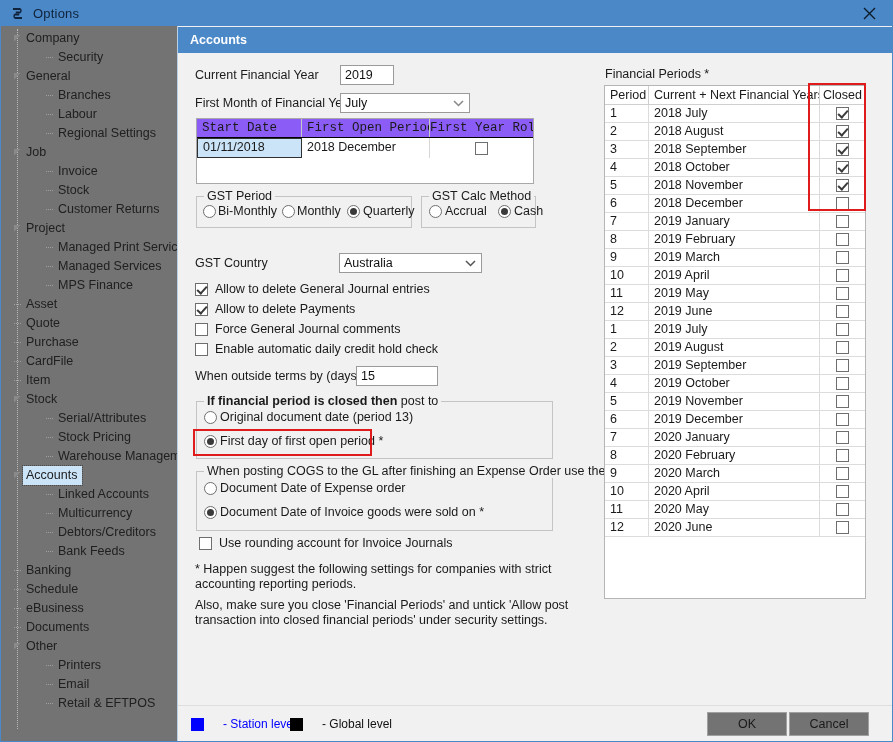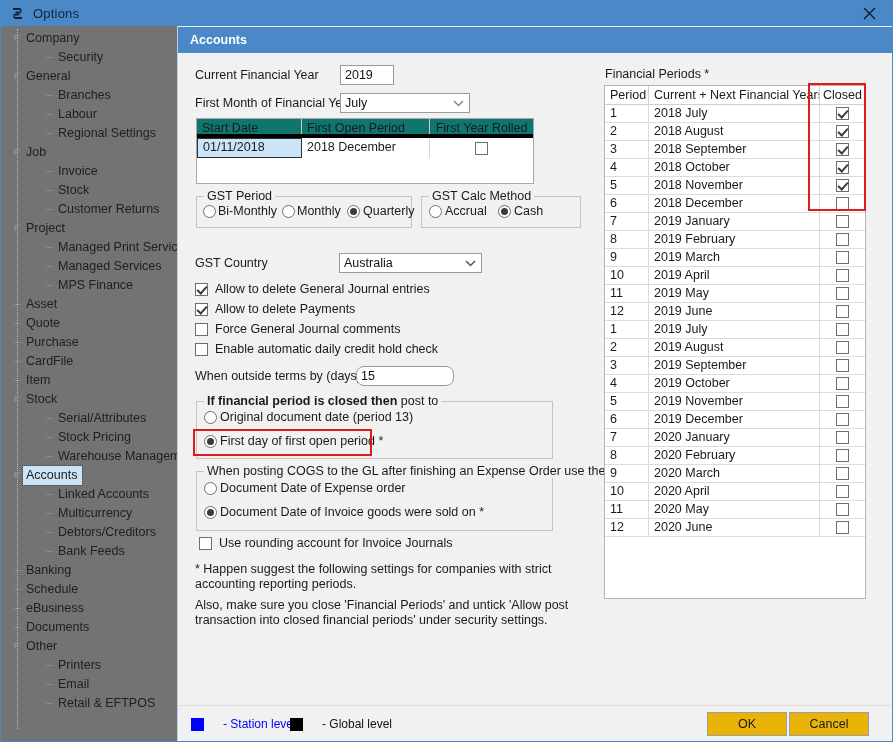--- a/index.html
+++ b/index.html
@@ -139,22 +139,23 @@
   }
 
   
   .grid {
     position: absolute;
     background: #ffffff;
     border: 1px solid #a8a8a8;
   }
   .grid-head {
     display: flex; height: 19px;
-    background: #0f766e;
-    border-bottom: 4px solid #000000;
+    background: #8b5cf6;
+    border-bottom: 1px solid #000000;
+    font-family: Liberation Mono, monospace;
   }
   .grid-head .gh {
     font-size: 12.5px; color: #1a1a1a;
     line-height: 18px; padding-left: 5px;
     border-right: 1px solid #c8c8c8;
     overflow: hidden; white-space: nowrap;
   }
   .grid-head .gh.center { text-align: center; padding-left: 0; }
   .grid-row { display: flex; height: 20px; }
   .grid-row .gc {
@@ -264,21 +265,21 @@
     width: 714px; height: 36px;
     background: #f1f1f1;
     border-top: 1px solid #dedede;
   }
   .legend { position: absolute; display: flex; align-items: center; }
   .legend .sw { width: 13px; height: 13px; }
   .legend .tx { margin-left: 19px; font-size: 12px; }
   .btn {
     position: absolute;
     width: 80px; height: 24px;
-    background: #eab308;
+    background: #737373;
     border: 1px solid #a0a0a0;
     font-size: 12.5px; color: #1a1a1a;
     display: flex; align-items: center; justify-content: center;
     cursor: pointer;
     font-family: "Liberation Sans", sans-serif;
   }
 </style>
 </head>
 <body>
 
@@ -521,21 +522,21 @@
       <div class="optline" style="position:absolute; left:85px; top:7px;">
         <span class="rb"></span>
         <span class="t" style="margin-left:2px;">Monthly</span>
       </div>
       <div class="optline" style="position:absolute; left:150px; top:7px;">
         <span class="rb checked"></span>
         <span class="t" style="margin-left:3px;">Quarterly</span>
       </div>
     </div>
 
-    <div class="gbox" style="left:243px; top:143px; width:160px; height:32px;">
+    <div class="gbox" style="left:243px; top:143px; width:115px; height:32px;">
       <span class="gbox-title">GST Calc Method</span>
       <div class="optline" style="position:absolute; left:7px; top:7px;">
         <span class="rb"></span>
         <span class="t" style="margin-left:3px;">Accrual</span>
       </div>
       <div class="optline" style="position:absolute; left:76px; top:7px;">
         <span class="rb checked"></span>
         <span class="t" style="margin-left:3px;">Cash</span>
       </div>
     </div>
@@ -565,21 +566,21 @@
       <span class="t">Force General Journal comments</span>
     </div>
     <div class="cbline" style="position:absolute; left:17px; top:289px;">
       <span class="cb"></span>
       <span class="t">Enable automatic daily credit hold check</span>
     </div>
 
     <div class="row" style="left:17px; top:316px;">
       <span class="lbl-txt">When outside terms by (days)</span>
     </div>
-    <div class="tinput" style="position:absolute; left:178px; top:313px; width:98px;border-radius:8px;">15</div>
+    <div class="tinput" style="position:absolute; left:178px; top:313px; width:82px;">15</div>
 
     <div class="gbox" style="left:18px; top:348px; width:357px; height:58px;">
       <span class="gbox-title"><b>If financial period is closed then</b><span> post to</span></span>
       <div class="optline" style="position:absolute; left:7px; top:8px;">
         <span class="rb"></span>
         <span class="t" style="margin-left:3px;">Original document date (period 13)</span>
       </div>
       <div class="optline" style="position:absolute; left:7px; top:32px;">
         <span class="rb checked"></span>
         <span class="t" style="margin-left:3px;">First day of first open period *</span>

